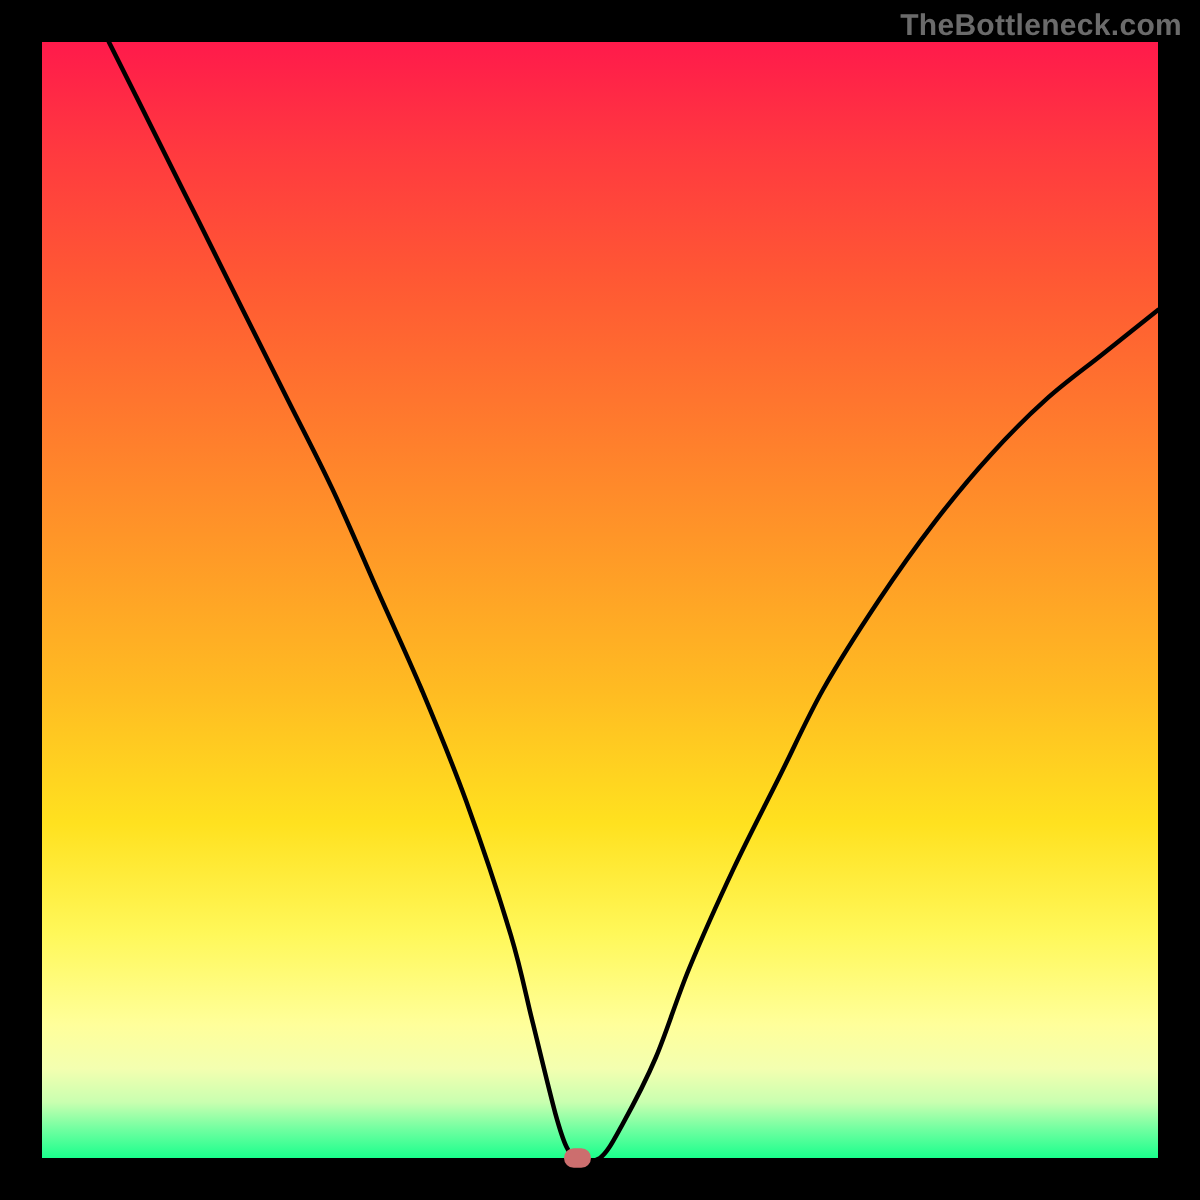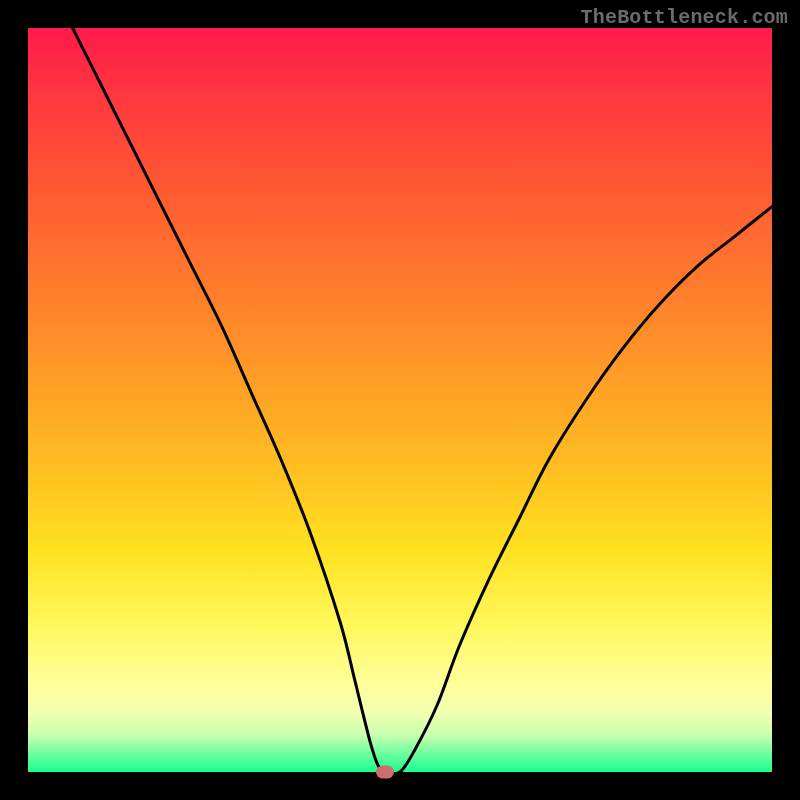--- a/index.html
+++ b/index.html
@@ -37,21 +37,21 @@
       #f3ffb0 92%,
       #c9ffb0 95%,
       #6effa0 97.5%,
       #1aff8c 100%
     );
   }
   .watermark {
     position: absolute;
     top: 6px;
     right: 12px;
-    font-family: Liberation Mono, monospace;
+    font-family: Liberation Sans, sans-serif;
     font-size: 20px;
     font-weight: 600;
     color: #6b6b6b;
     letter-spacing: 0.2px;
   }
   svg.curve {
     position: absolute;
     left: 0;
     top: 0;
     width: 744px;

